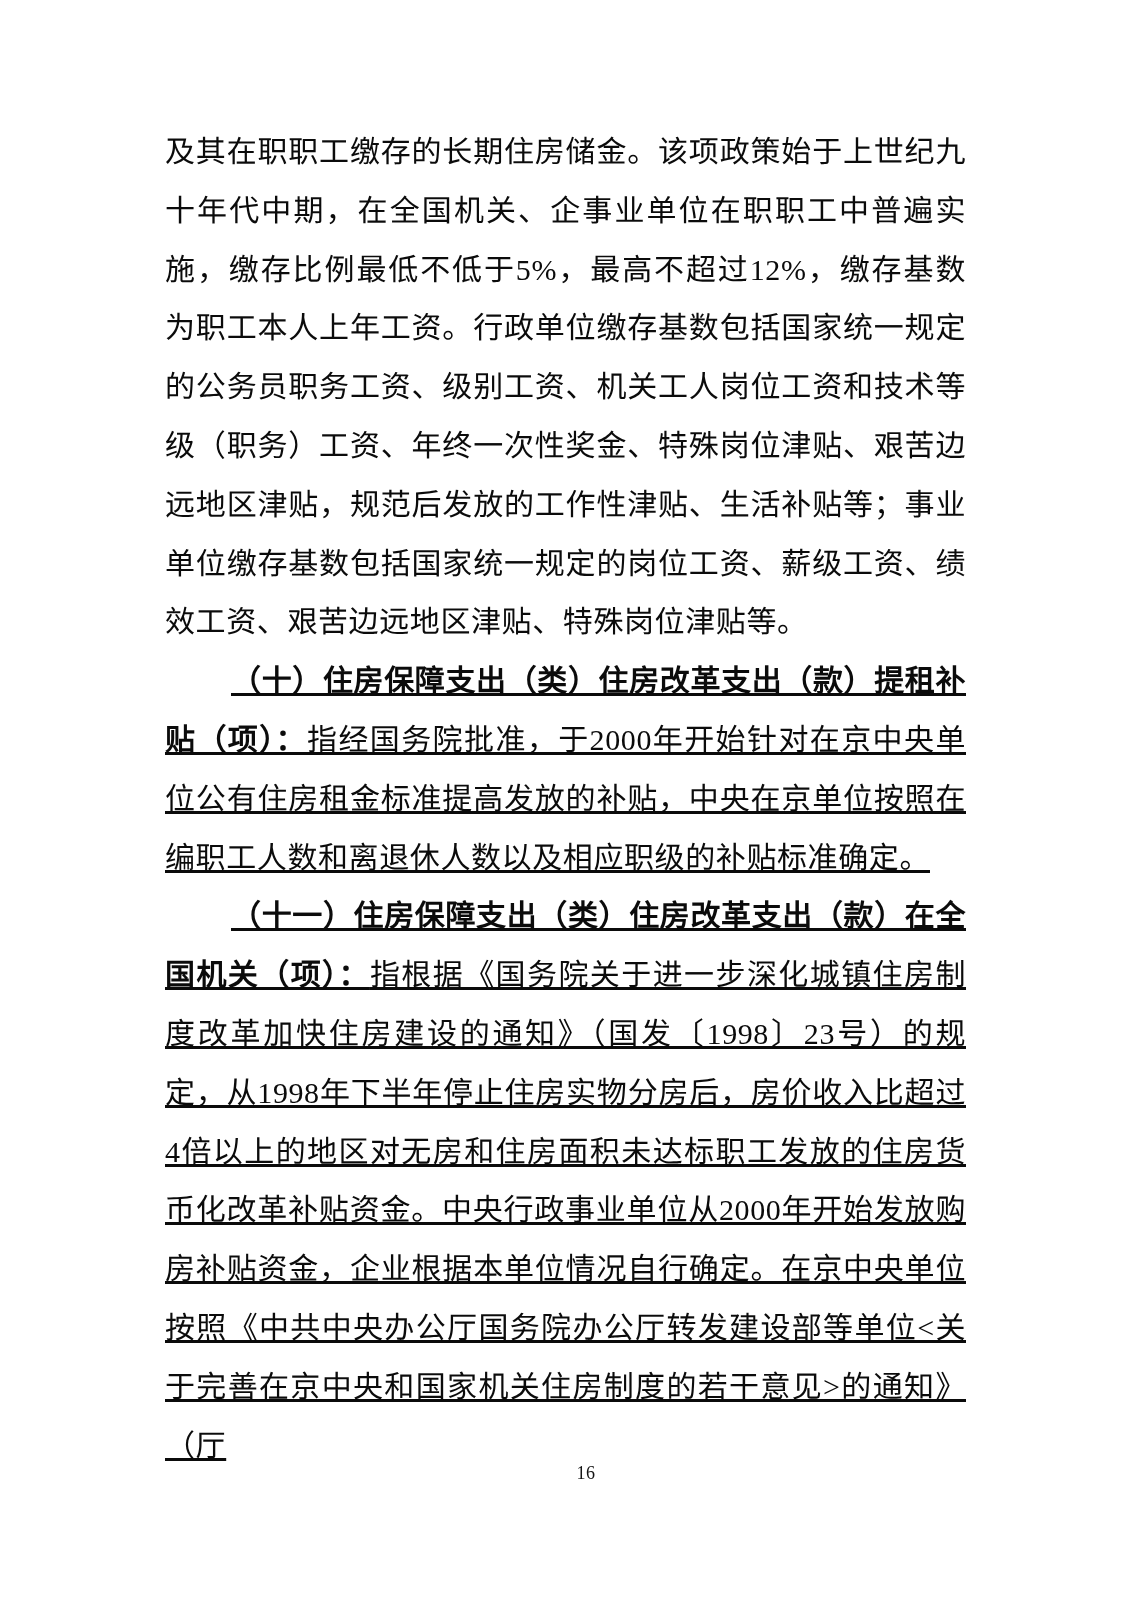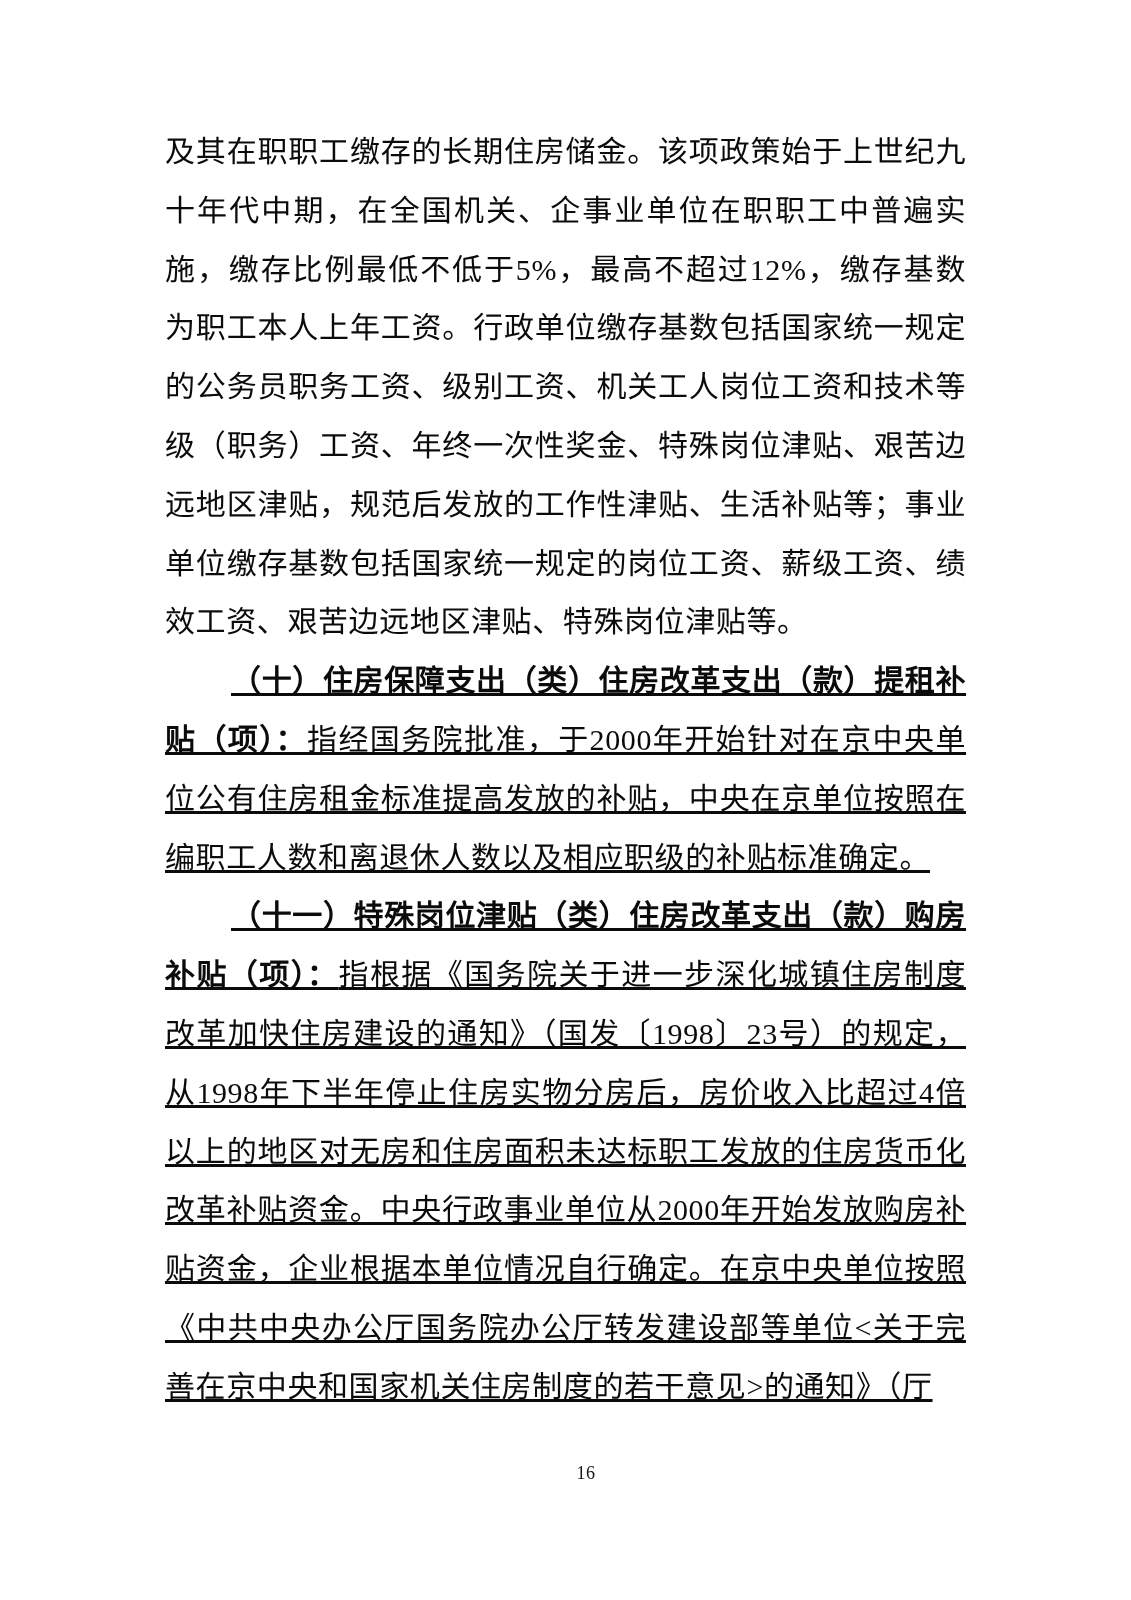--- a/index.html
+++ b/index.html
@@ -55,18 +55,18 @@
 </head>
 <body>
 
 <div class="page">
   <div class="content">
 
     <p class="para"><span>及其在职职工缴存的长期住房储金。该项政策始于上世纪九十年代中期，在全国机关、企事业单位在职职工中普遍实施，缴存比例最低不低于5%，最高不超过12%，缴存基数为职工本人上年工资。行政单位缴存基数包括国家统一规定的公务员职务工资、级别工资、机关工人岗位工资和技术等级（职务）工资、年终一次性奖金、特殊岗位津贴、艰苦边远地区津贴，规范后发放的工作性津贴、生活补贴等；事业单位缴存基数包括国家统一规定的岗位工资、薪级工资、绩效工资、艰苦边远地区津贴、特殊岗位津贴等。</span></p>
 
     <p class="para indent"><span class="seg-bold">（十）住房保障支出（类）住房改革支出（款）提租补贴（项）：</span><span>指经国务院批准，于2000年开始针对在京中央单位公有住房租金标准提高发放的补贴，中央在京单位按照在编职工人数和离退休人数以及相应职级的补贴标准确定。</span></p>
 
-    <p class="para indent"><span class="seg-bold">（十一）特殊岗位津贴（类）住房改革支出（款）购房补贴（项）：</span><span>指根据《国务院关于进一步深化城镇住房制度改革加快住房建设的通知》（国发〔1998〕23号）的规定，从1998年下半年停止住房实物分房后，房价收入比超过4倍以上的地区对无房和住房面积未达标职工发放的住房货币化改革补贴资金。中央行政事业单位从2000年开始发放购房补贴资金，企业根据本单位情况自行确定。在京中央单位按照《中共中央办公厅国务院办公厅转发建设部等单位&lt;关于完善在京中央和国家机关住房制度的若干意见&gt;的通知》（厅</span></p>
+    <p class="para indent"><span class="seg-bold">（十一）住房保障支出（类）住房改革支出（款）在全国机关（项）：</span><span>指根据《国务院关于进一步深化城镇住房制度改革加快住房建设的通知》（国发〔1998〕23号）的规定，从1998年下半年停止住房实物分房后，房价收入比超过4倍以上的地区对无房和住房面积未达标职工发放的住房货币化改革补贴资金。中央行政事业单位从2000年开始发放购房补贴资金，企业根据本单位情况自行确定。在京中央单位按照《中共中央办公厅国务院办公厅转发建设部等单位&lt;关于完善在京中央和国家机关住房制度的若干意见&gt;的通知》（厅</span></p>
 
   </div>
 
   <div class="page-number">16</div>
 </div>
 
 </body></html>

